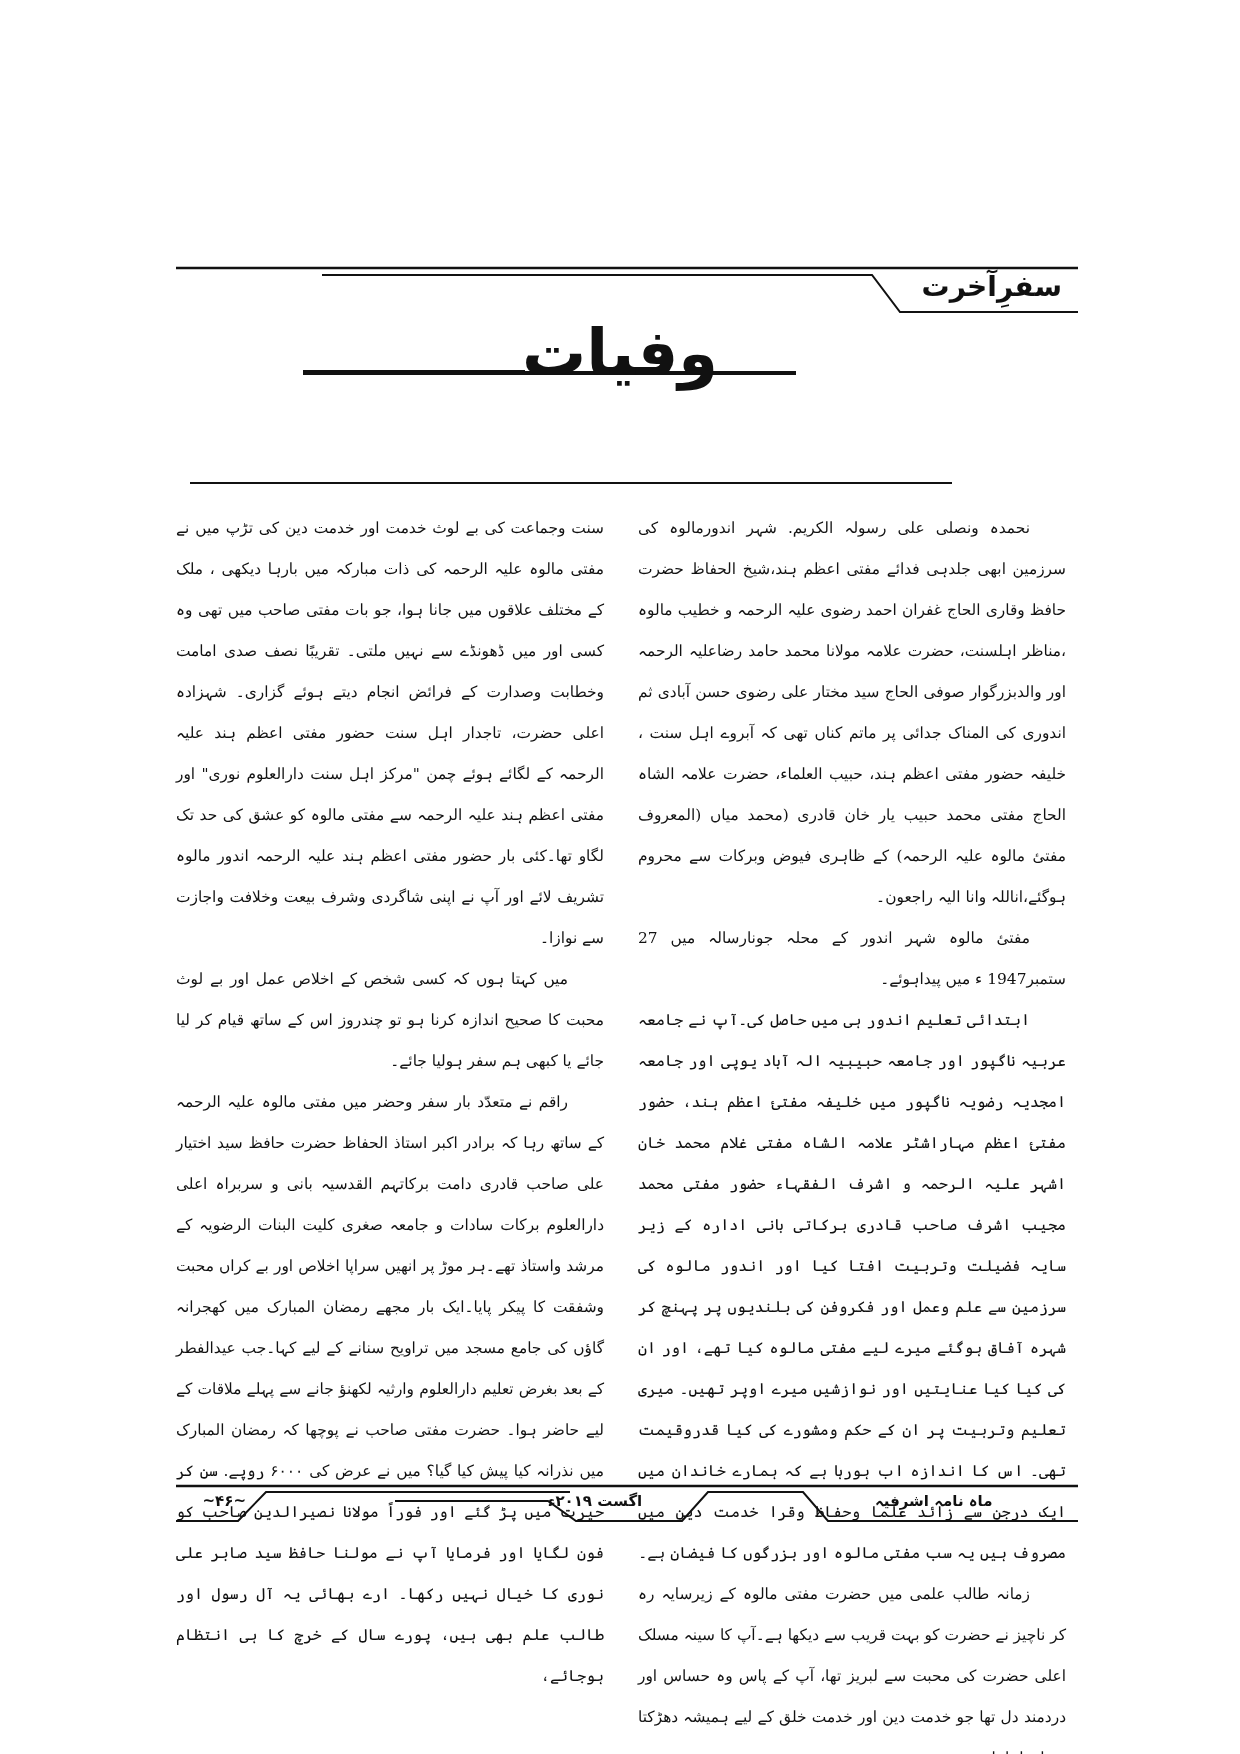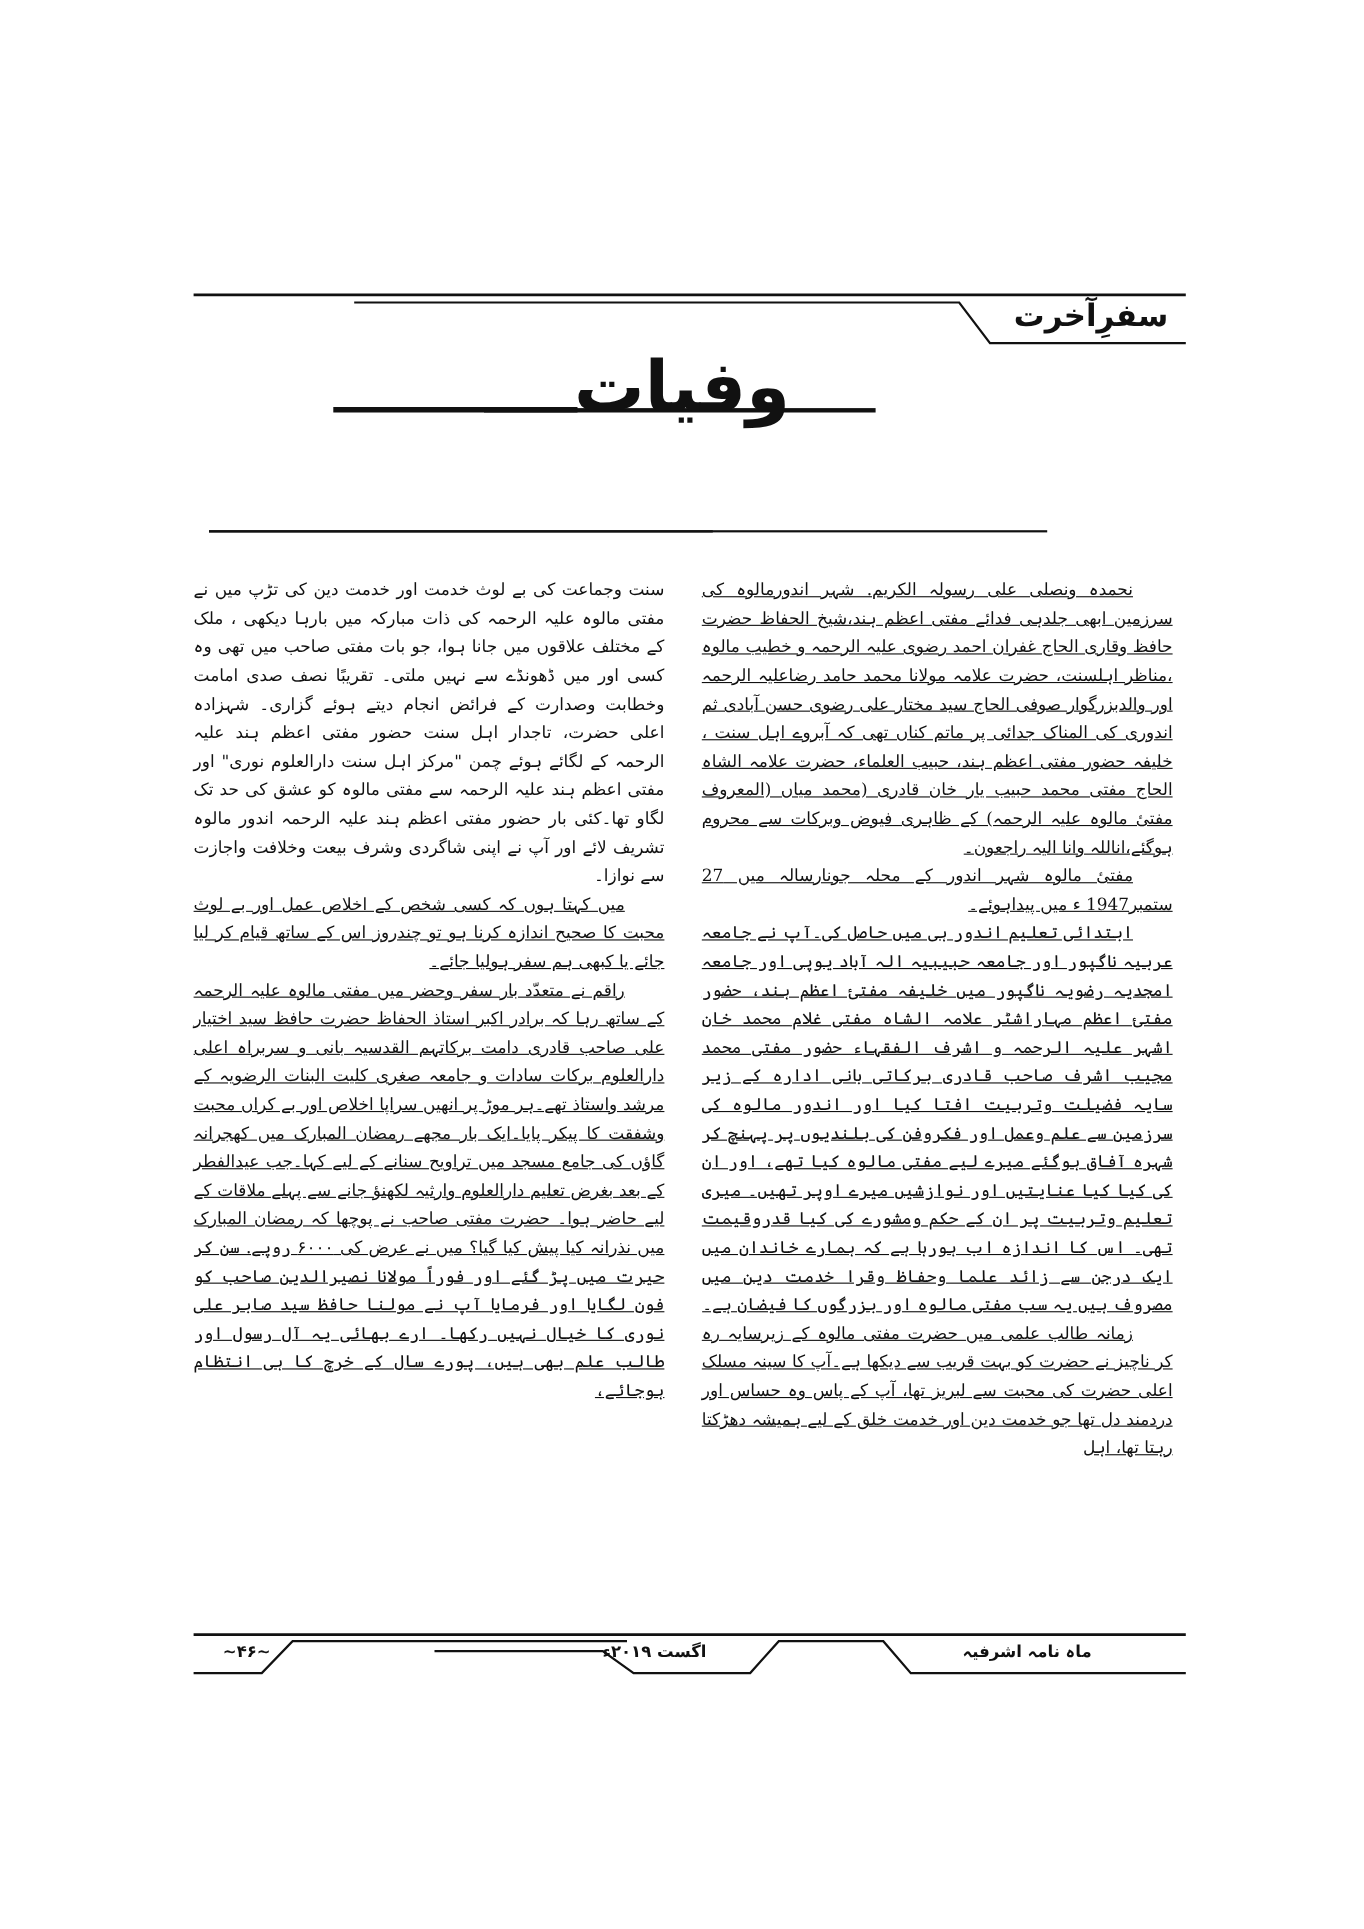--- a/index.html
+++ b/index.html
@@ -13,25 +13,25 @@
   }
   .main-title {
     position: absolute; left: 420px; top: 316px; width: 400px; text-align: center;
     font-family: "DejaVu Sans", sans-serif; font-weight: bold; font-size: 64px; direction: rtl; letter-spacing: 1px;
   }
   .subtitle {
     position: absolute; left: 300px; top: 404px; width: 640px; text-align: center;
     font-family: "DejaVu Serif", serif; font-size: 30px; direction: rtl;
   }
   .col {
-    position: absolute; top: 523px; width: 428px; direction: rtl; text-align: justify;
-    font-family: "DejaVu Serif", serif; font-size: 15.4px; line-height: 26px;
+    position: absolute; top: 508px; width: 428px; direction: rtl; text-align: justify;
+    font-family: "DejaVu Serif", serif; font-size: 15.4px; line-height: 41px;
   }
   .col p { margin: 0; text-indent: 0; }
-  .col p.indent { text-indent: 36px; text-decoration: underline; }
+  .col p.indent { text-indent: 36px; }
   .col-right { left: 638px; }
   .col-left { left: 176px; }
   .footer-text {
     position: absolute; top: 1492px; font-family: "DejaVu Sans", sans-serif; font-weight: bold; font-size: 15px; direction: rtl;
   }
 </style>
 </head>
 <body>
 
 <div class="page">

